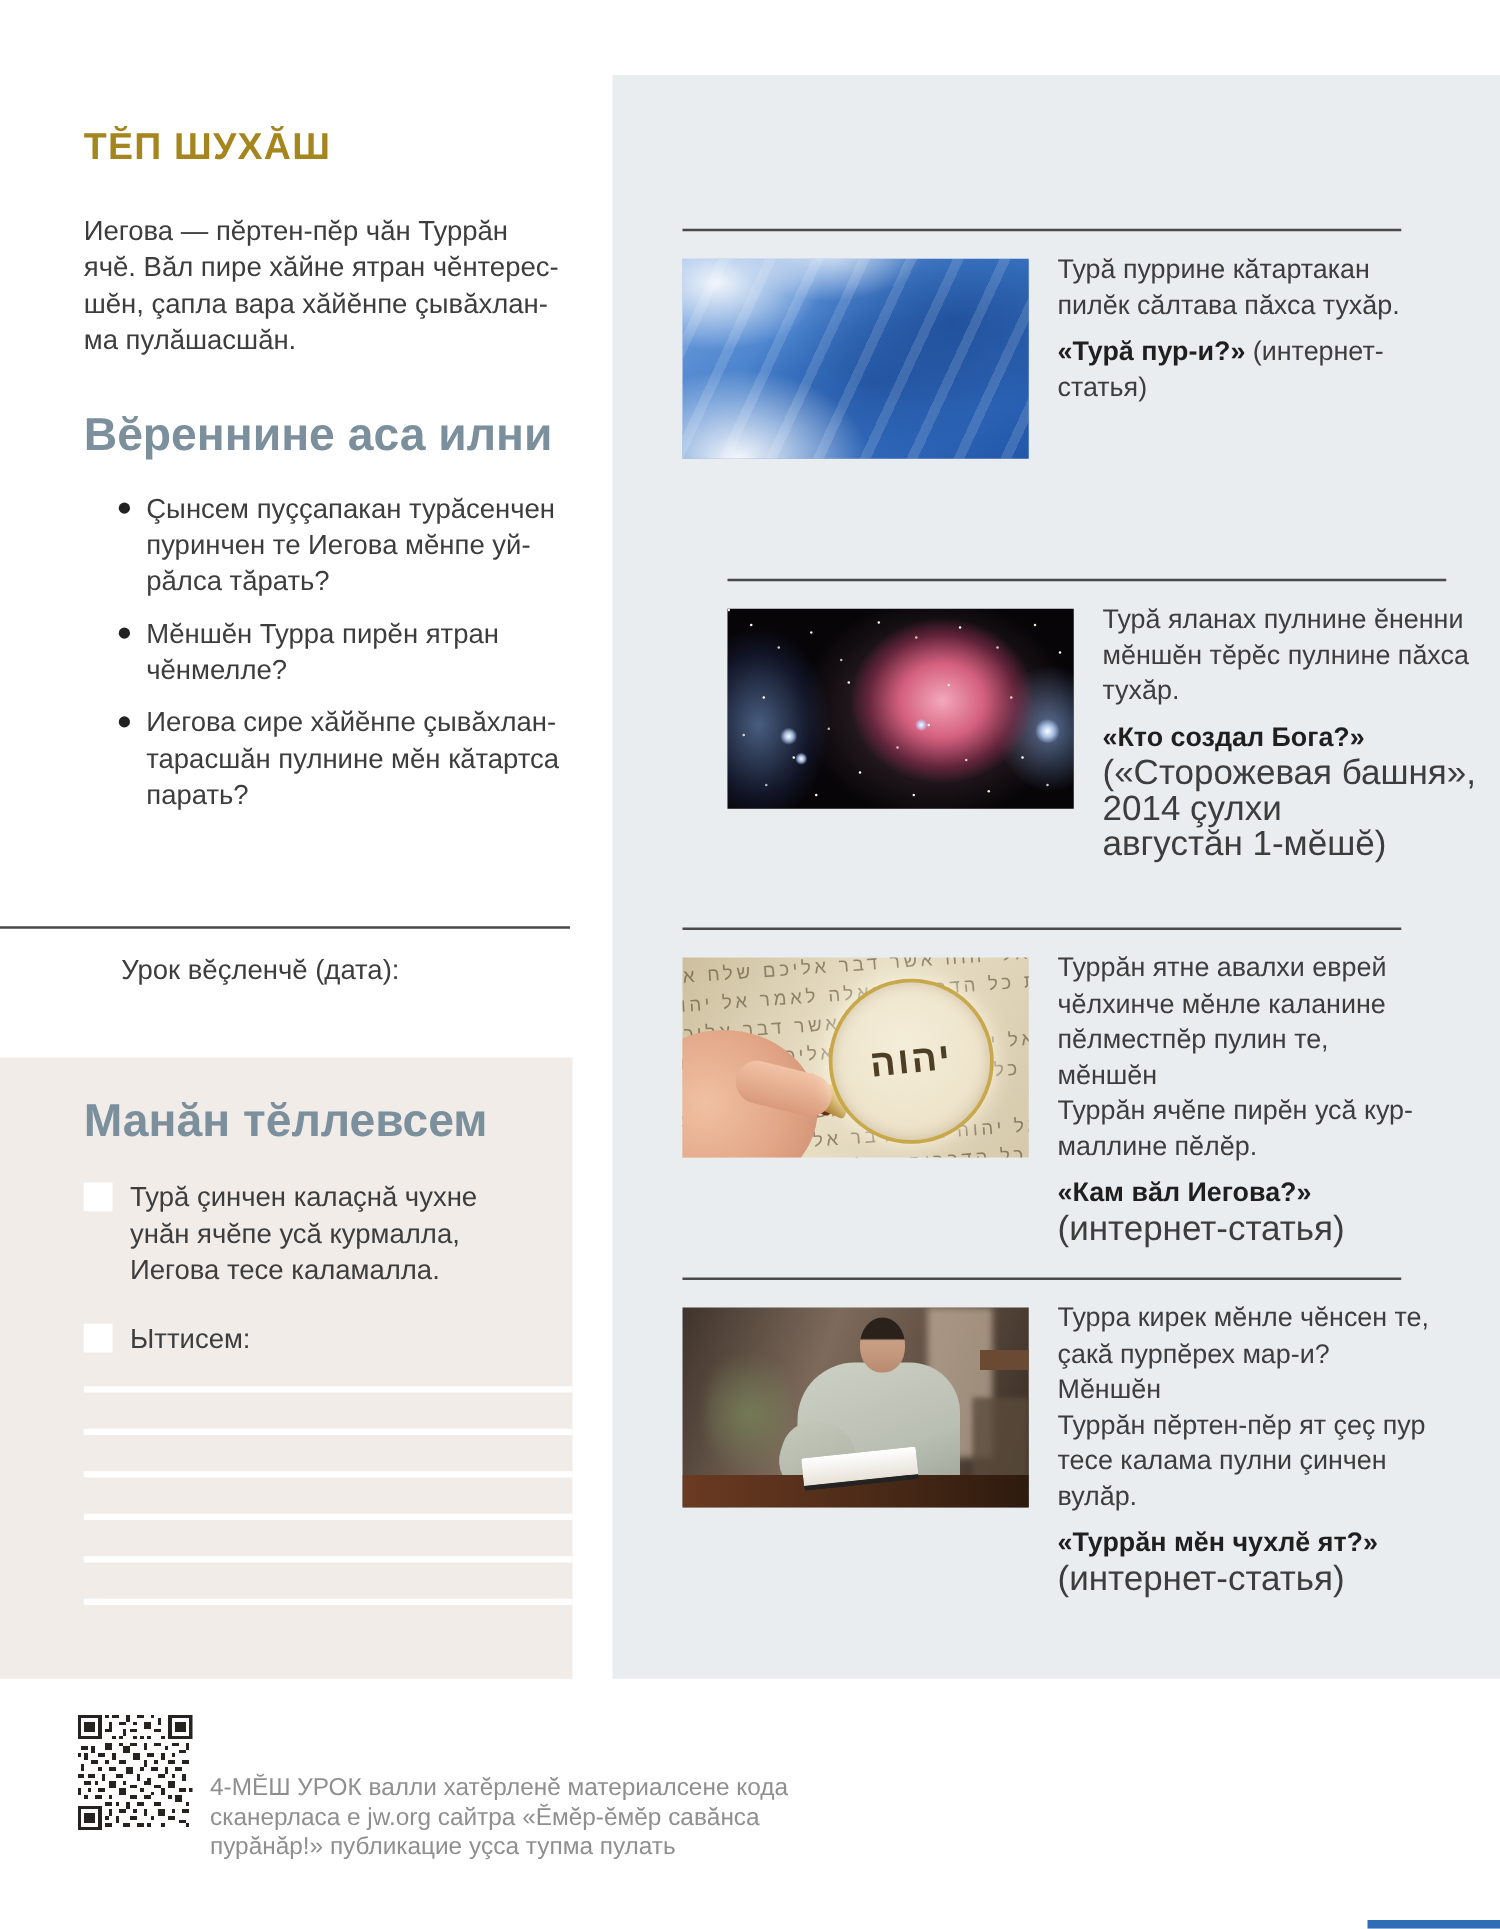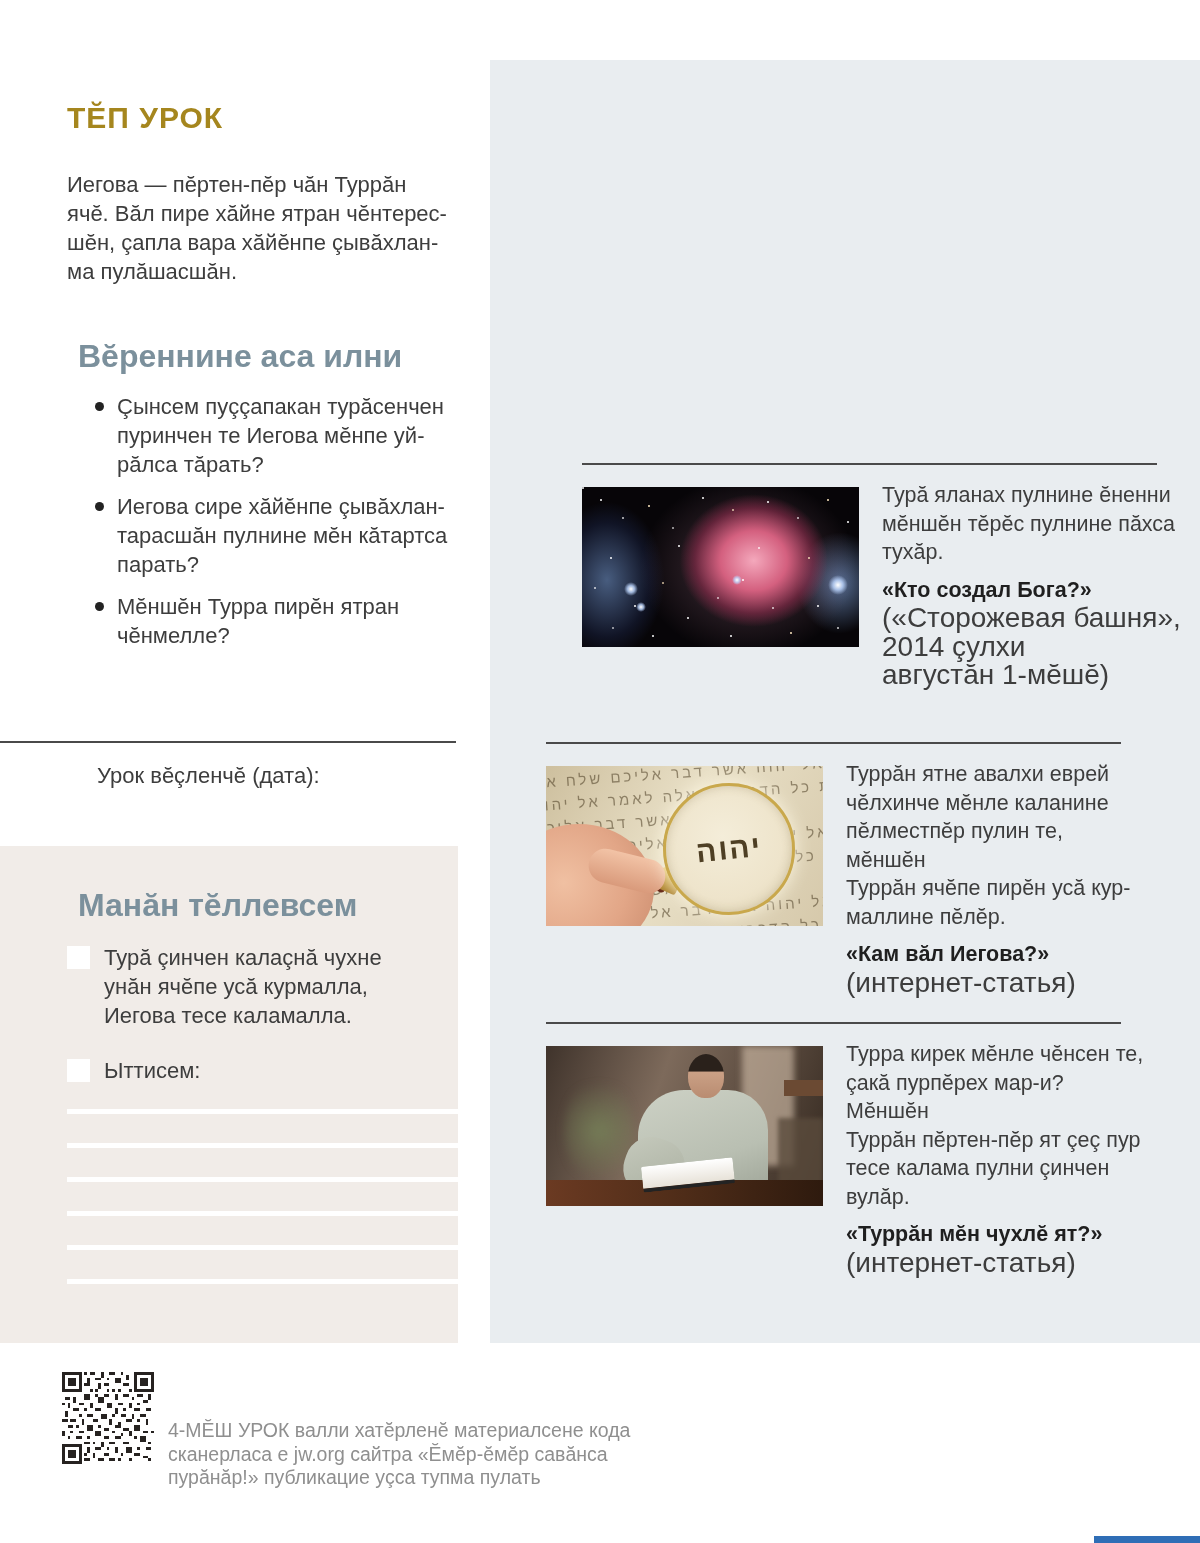--- a/index.html
+++ b/index.html
@@ -9,21 +9,21 @@
     overflow:hidden;
   }
   .ml{white-space:pre-line;}
 
   
   .h1-gold{
     position:absolute;left:67px;top:101px;font-size:30px;font-weight:700;
     color:#a5861e;letter-spacing:1px;line-height:1.1;
   }
   .intro{position:absolute;left:67px;top:170px;width:410px;font-size:22px;line-height:29px;margin:0;}
-  .h2-blue{font-size:32px;font-weight:700;color:#7b909c;line-height:1.15;margin:11px;}
+  .h2-blue{font-size:37px;font-weight:700;color:#7b909c;line-height:1.15;margin:0;}
   .review-h{position:absolute;left:67px;top:327px;}
   .qlist{position:absolute;left:95px;top:392px;width:360px;margin:0;padding:0;list-style:none;}
   .qlist li{position:relative;padding-left:22px;margin:0 0 13px 0;font-size:22px;line-height:29px;}
   .qlist li::before{content:"";position:absolute;left:0;top:10px;width:9px;height:9px;border-radius:50%;background:#222;}
   .rule-left{position:absolute;left:0;top:741px;width:456px;height:0;border-top:2px solid #4a4a4a;}
   .date-label{position:absolute;left:67px;top:763px;font-size:22px;margin-left:30px;}
 
   .goals-box{position:absolute;left:0;top:846px;width:458px;height:497px;background:#f1ece8;}
   .goals-h{position:absolute;left:67px;top:30px;}
   .chk-row{position:absolute;left:67px;}
@@ -117,38 +117,38 @@
   
   .qr{position:absolute;left:62px;top:1372px;width:92px;height:92px;}
   .qr svg{display:block;width:100%;height:100%;}
   .qr-caption{position:absolute;left:168px;top:1419px;width:470px;margin:0;
     font-size:19.5px;line-height:23.5px;color:#8f8f8f;}
   .corner-mark{position:absolute;left:1094px;top:1536px;width:106px;height:7px;background:#2f6eb6;}
 </style>
 </head>
 <body>
 
-<div class="h1-gold">ТĔП УРОК</div>
+<div class="h1-gold">ТĔП ШУХĂШ</div>
 
 <p class="intro ml">Иегова — пĕртен-пĕр чăн Туррăн
 ячĕ. Вăл пире хăйне ятран чĕнтерес-
 шĕн, çапла вара хăйĕнпе çывăхлан-
 ма пулăшасшăн.</p>
 
 <h2 class="h2-blue review-h">Вĕреннине аса илни</h2>
 
 <ul class="qlist">
   <li class="ml">Çынсем пуççапакан турăсенчен
 пуринчен те Иегова мĕнпе уй-
 рăлса тăрать?</li>
+  <li class="ml">Мĕншĕн Турра пирĕн ятран
+чĕнмелле?</li>
   <li class="ml">Иегова сире хăйĕнпе çывăхлан-
 тарасшăн пулнине мĕн кăтартса
 парать?</li>
-  <li class="ml">Мĕншĕн Турра пирĕн ятран
-чĕнмелле?</li>
 </ul>
 
 <div class="rule-left"></div>
 
 <div class="date-label">Урок вĕçленчĕ (дата):</div>
 
 <div class="goals-box">
   <h2 class="h2-blue goals-h">Манăн тĕллевсем</h2>
 
   <div class="chk-row r1">
@@ -166,20 +166,32 @@
   <div class="wline" style="top:263px"></div>
   <div class="wline" style="top:297px"></div>
   <div class="wline" style="top:331px"></div>
   <div class="wline" style="top:365px"></div>
   <div class="wline" style="top:399px"></div>
   <div class="wline" style="top:433px"></div>
 </div>
 
 <div class="panel">
 
+  <section class="res-sec s1">
+    <div class="divider"></div>
+    <div class="photo sky">
+      <div class="sky-rays"></div>
+    </div>
+    <div class="sec-text">
+      <p class="desc ml">Турă пуррине кăтартакан
+пилĕк сăлтава пăхса тухăр.</p>
+      <p class="ref"><b>«Турă пур-и?»</b><span> (интернет-статья)</span></p>
+      <p class="note ml"></p>
+    </div>
+  </section>
 
   <section class="res-sec s2">
     <div class="divider"></div>
     <div class="photo nebula">
       <span class="stars"></span>
       <span class="bstar b1"></span>
       <span class="bstar b2"></span>
       <span class="bstar b3"></span>
       <span class="bstar b4"></span>
     </div>

